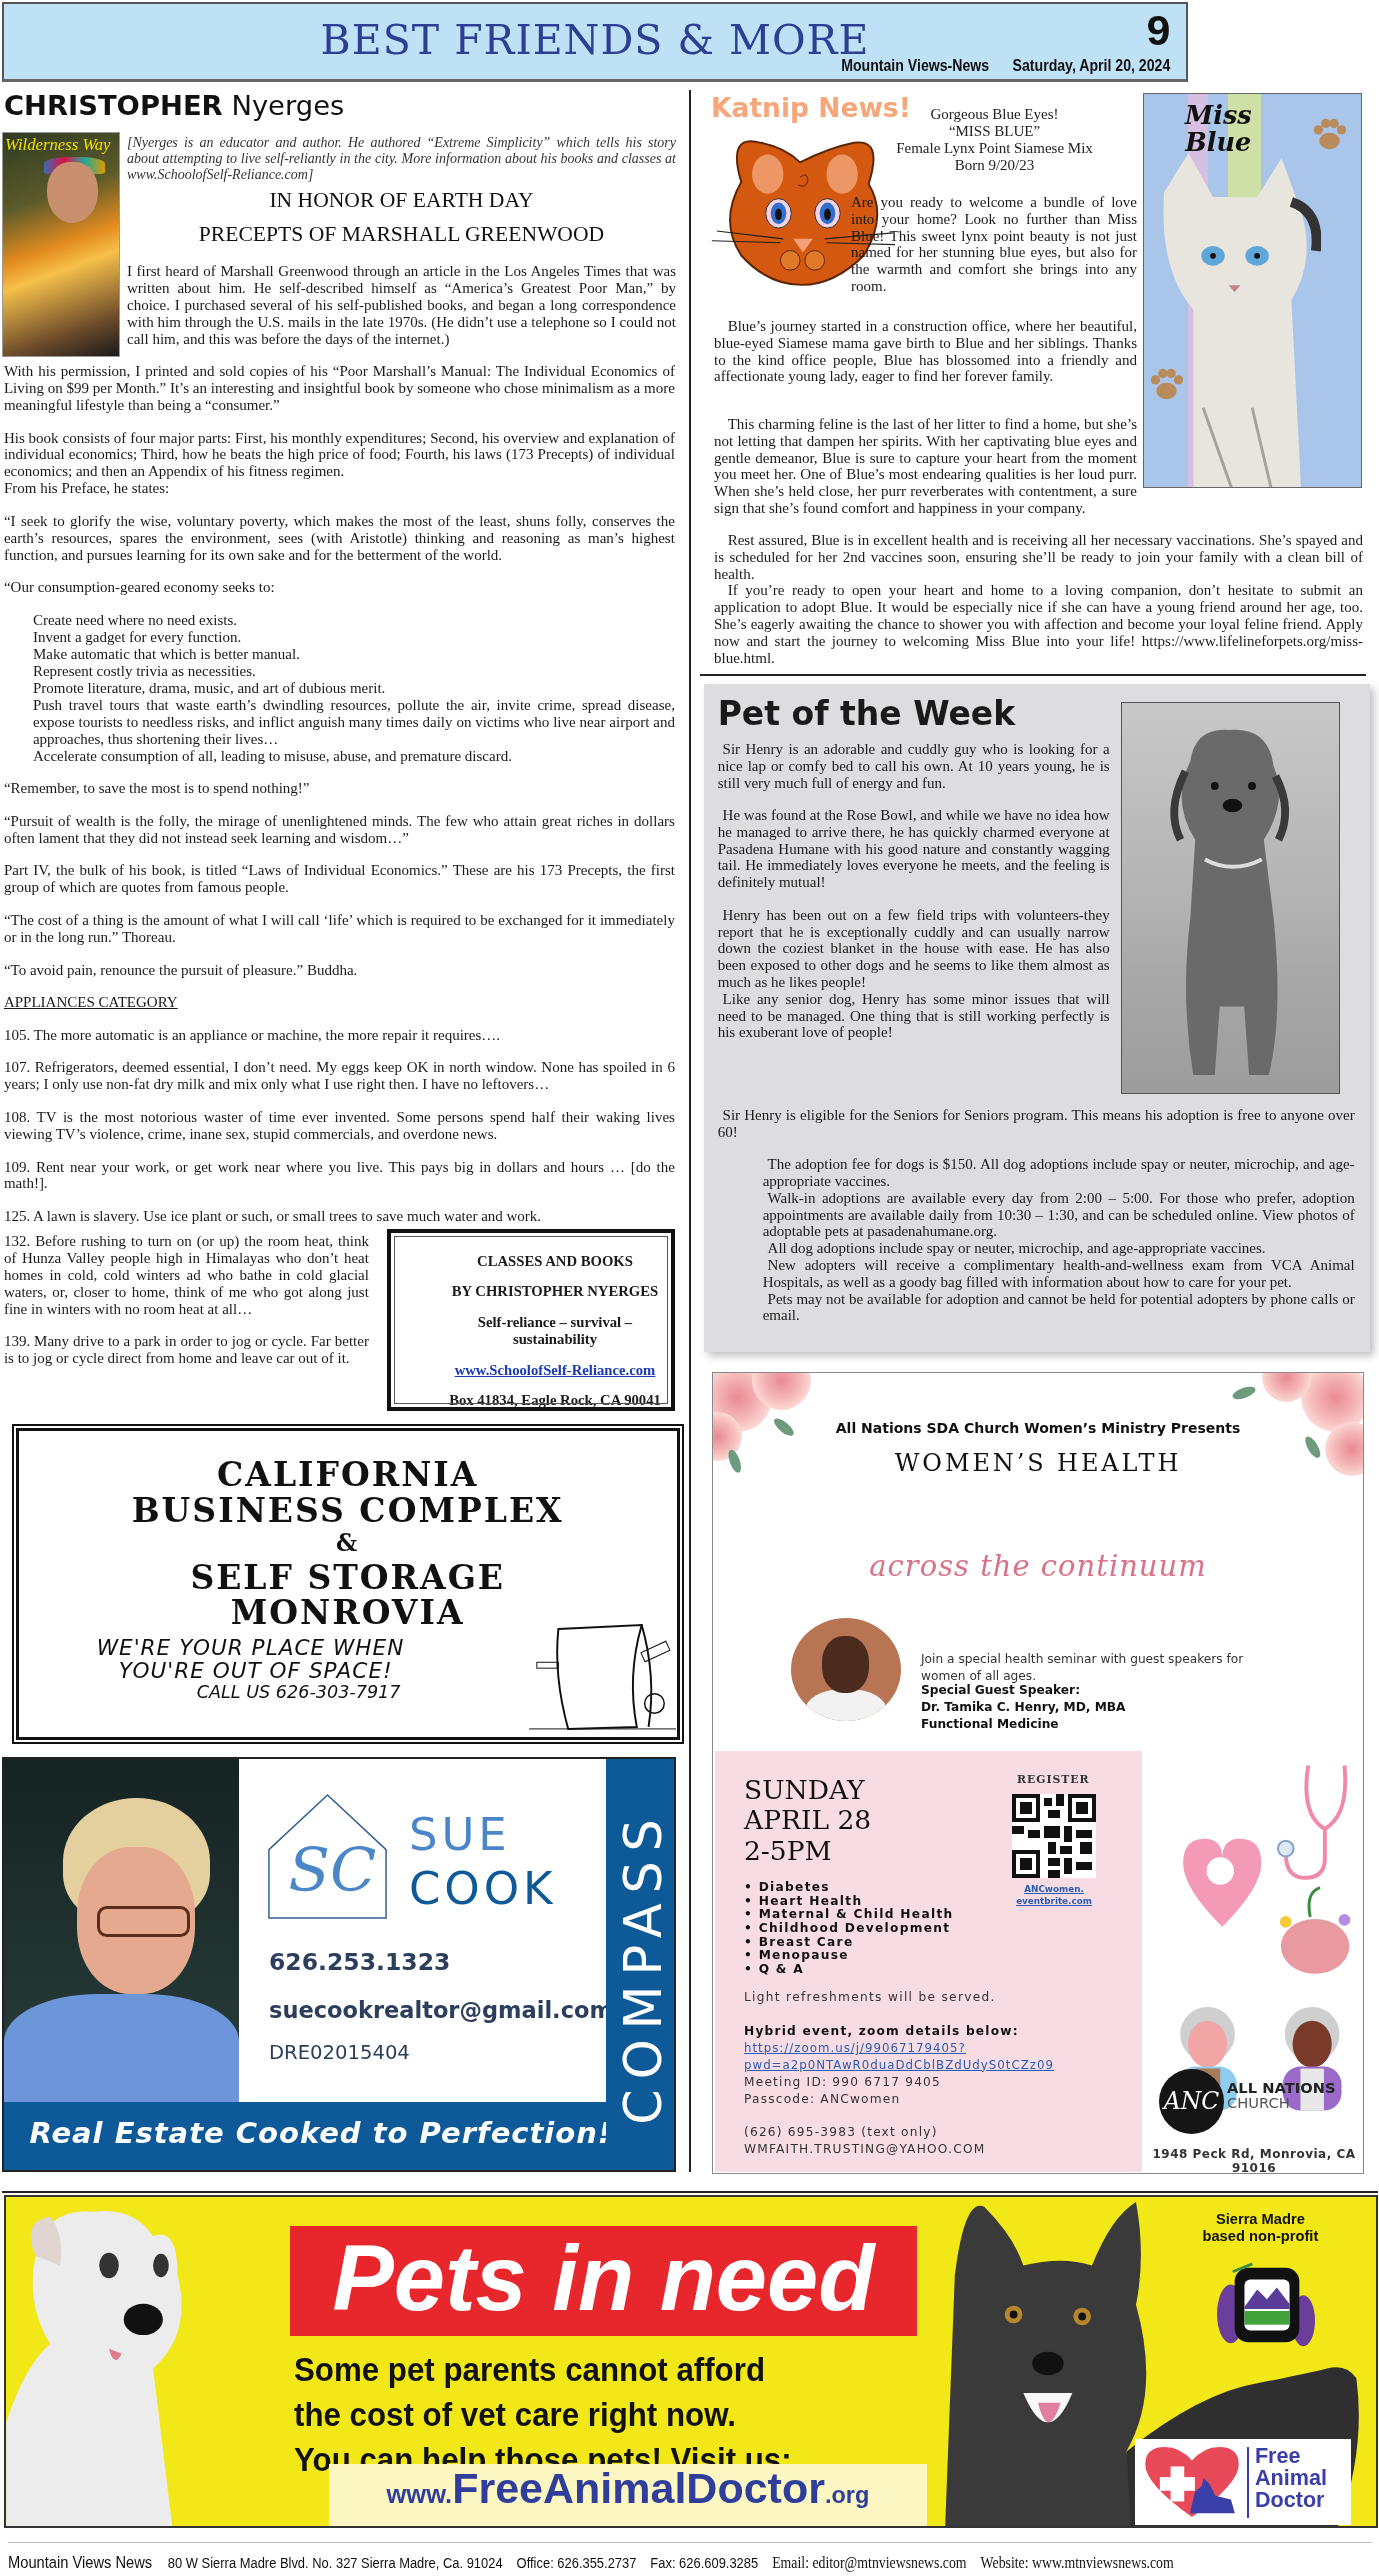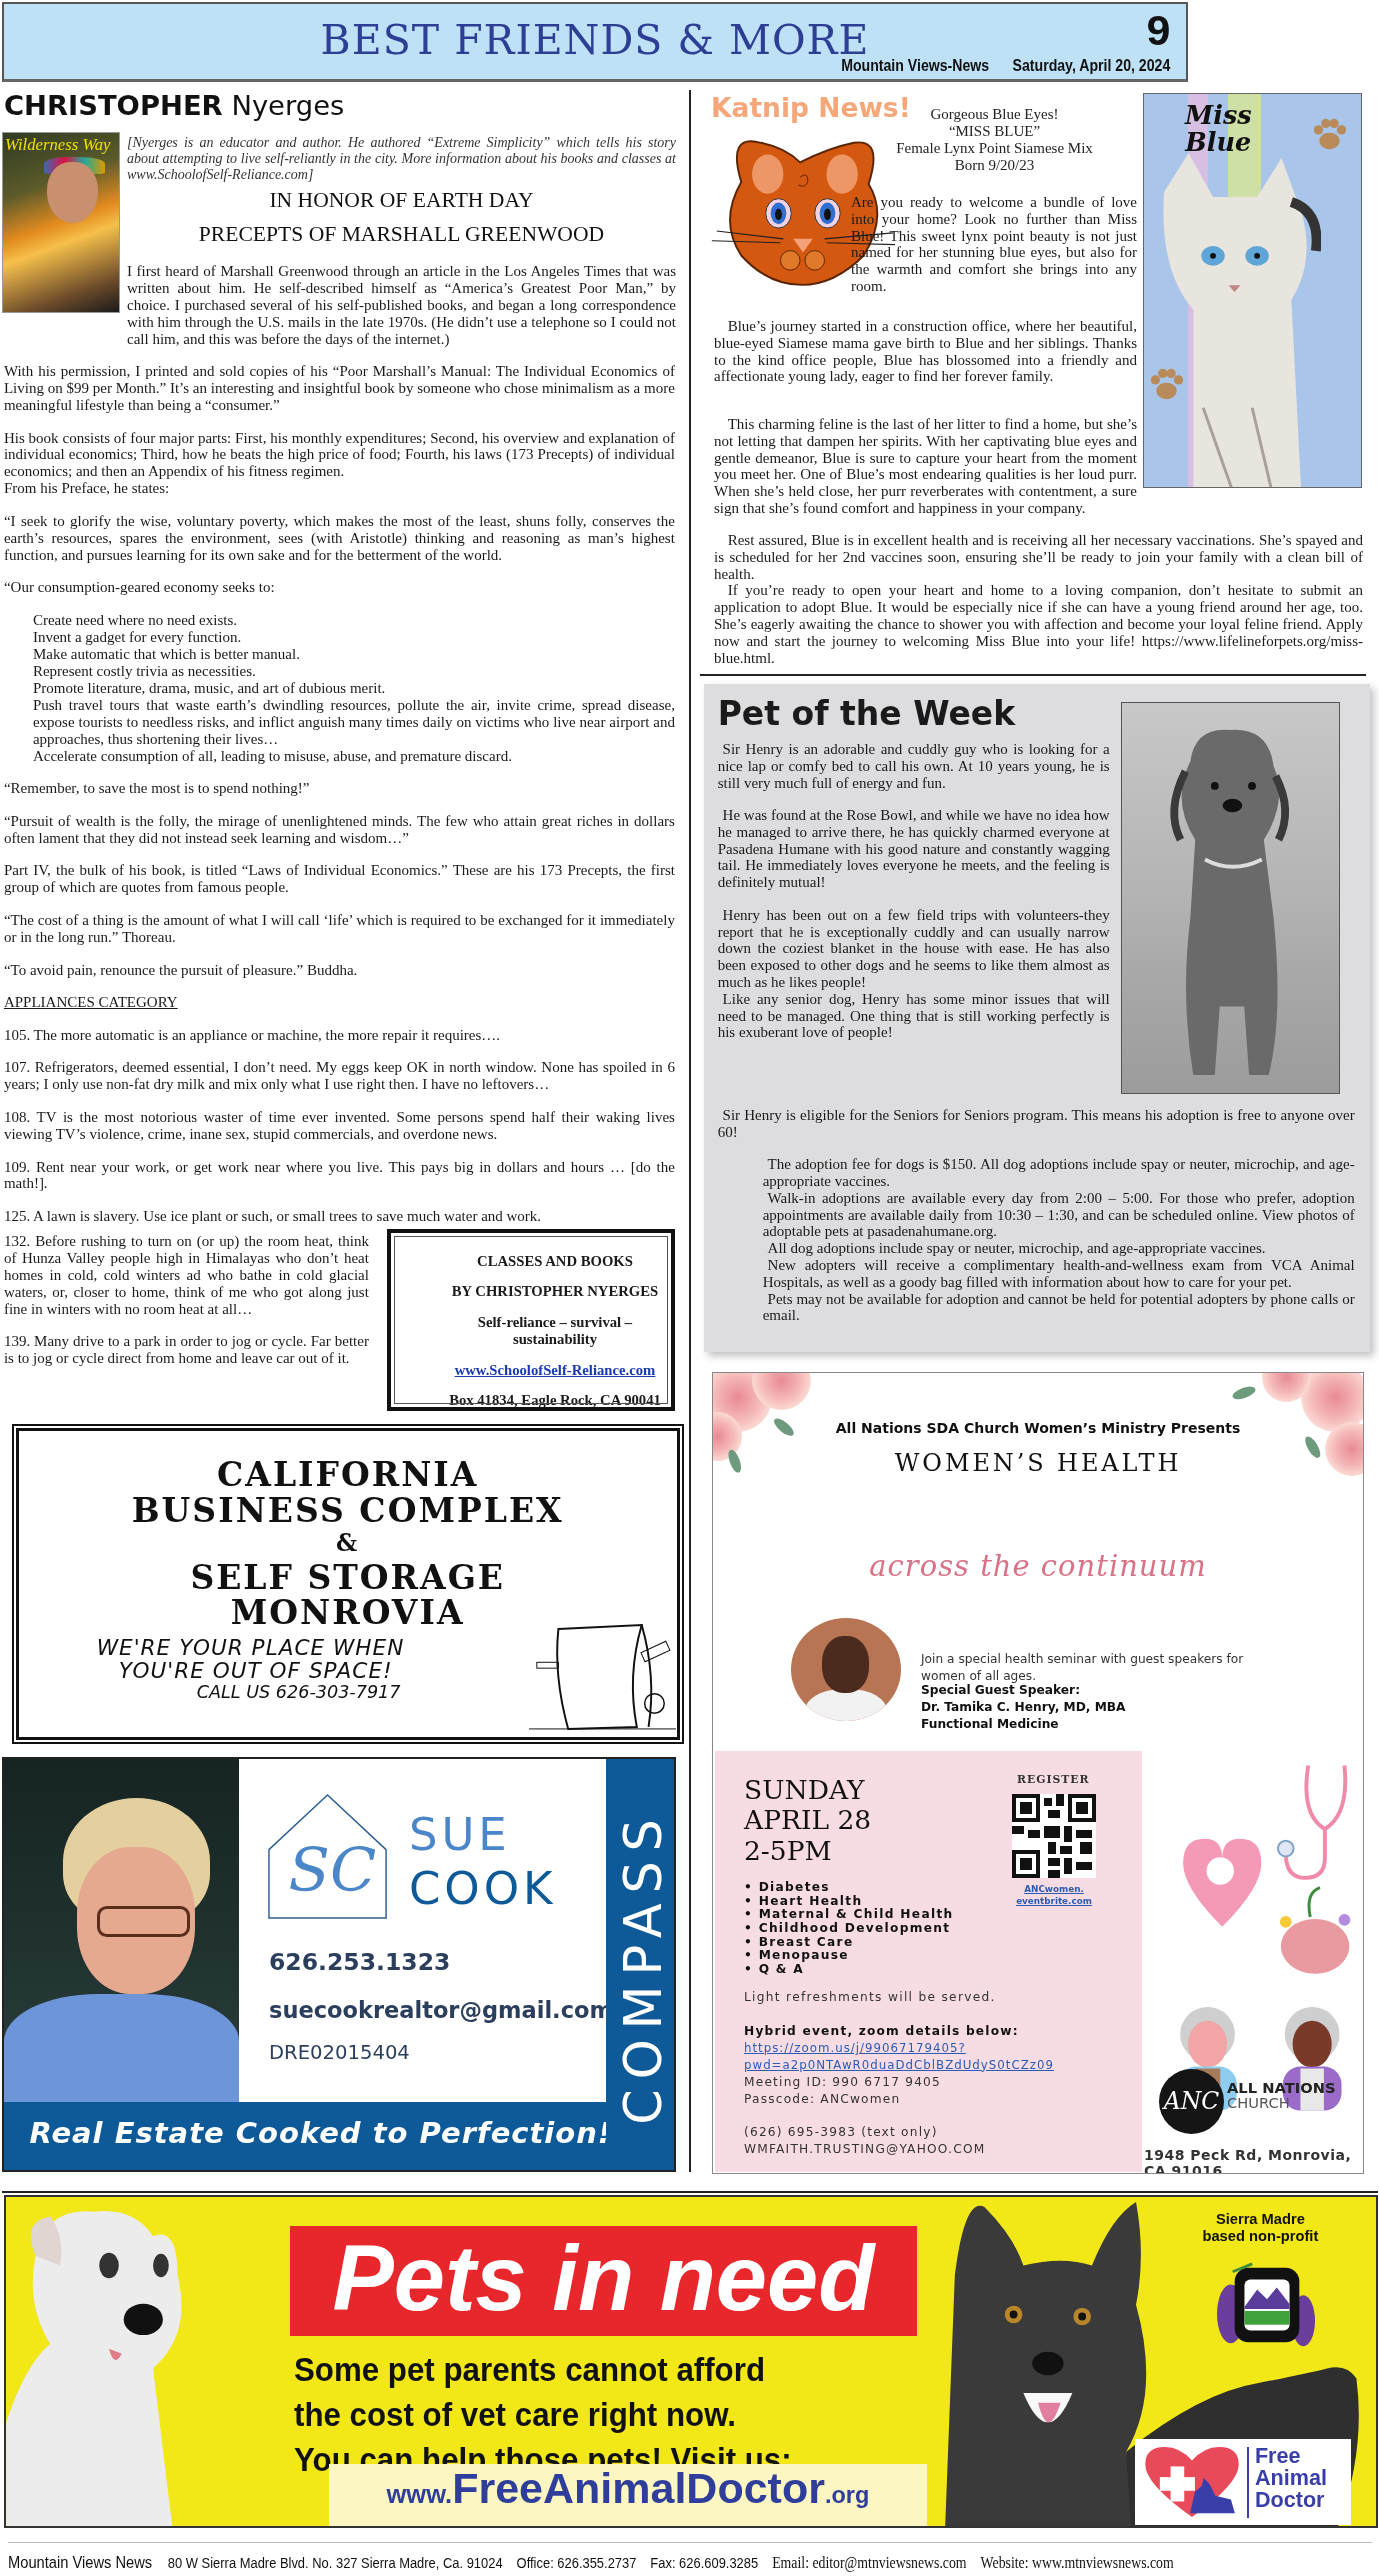--- a/index.html
+++ b/index.html
@@ -12,21 +12,21 @@
   .page-num { position: absolute; right: 15.7px; top: 2px; font-family: "Liberation Sans", sans-serif; font-size: 43px; font-weight: bold; color: #111; }
   .mast-sub { position: absolute; right: 15.7px; bottom: 3.9px; font-family: "Liberation Sans", sans-serif; font-weight: bold; font-size: 15.7px; color: #111; transform: scaleX(0.9); transform-origin: right; }
   .mast-sub span { margin-left: 21.6px; }
 
   
   .col-divider { left: 689px; top: 90px; width: 2px; height: 2082px; background: #222; }
 
   
   .author-head { left: 3.9px; top: 90px; font-family: "DejaVu Sans", sans-serif; font-size: 27.4px; color: #111; }
   .author-head b { font-weight: bold; }
-  .author-photo { left: 2px; top: 132px; width: 118px; height: 181px; background: linear-gradient(160deg,#2f3b22 0%,#5b5a2a 30%,#e38b1f 50%,#f6c04a 60%,#6b4a2a 85%,#1a1a1a 100%); border: 1px solid #999; overflow: hidden; }
+  .author-photo { left: 2px; top: 132px; width: 118px; height: 225px; background: linear-gradient(160deg,#2f3b22 0%,#5b5a2a 30%,#e38b1f 50%,#f6c04a 60%,#6b4a2a 85%,#1a1a1a 100%); border: 1px solid #999; overflow: hidden; }
   .author-photo .cover-title { position: absolute; top: 2px; left: 2px; font-family: "Liberation Serif", serif; font-style: italic; font-size: 16.7px; color: #f0e000; white-space: nowrap; }
   .author-photo .face { position: absolute; left: 44px; top: 29px; width: 51px; height: 61px; border-radius: 45% 45% 50% 50%; background: #c99070; }
   .author-photo .band { position: absolute; left: 41px; top: 23.5px; width: 61px; height: 17.6px; border-radius: 40% 40% 10% 10%; background: linear-gradient(90deg,#3b6bb3,#d14,#2a9,#d90); }
   .bio { left: 127px; top: 135px; width: 549px; font-style: italic; font-size: 14px; line-height: 1.15; text-align: justify; color: #333; }
   .art-heading { left: 127px; width: 549px; text-align: center; font-size: 21.6px; color: #111; }
   .body-text { font-size: 15px; line-height: 1.13; text-align: justify; color: #1a1a1a; }
   .body-text p { margin-bottom: 15.7px; }
   .body-text p.tight { margin-bottom: 0; }
   .indent-list { padding-left: 29px; margin-bottom: 15.7px; }
   .indent-list div { text-align: justify; }
@@ -110,21 +110,21 @@
   .wh-topics { position: absolute; left: 31px; top: 508px; font-family: "DejaVu Sans", sans-serif; font-weight: bold; font-size: 12.2px; line-height: 1.12; letter-spacing: 1.3px; color: #111; }
   .wh-refresh { position: absolute; left: 31px; top: 617px; font-family: "DejaVu Sans", sans-serif; font-size: 12.2px; letter-spacing: 1.3px; color: #333; }
   .wh-hybrid { position: absolute; left: 31px; top: 651px; font-family: "DejaVu Sans", sans-serif; font-weight: bold; font-size: 12.2px; letter-spacing: 1.2px; color: #111; }
   .wh-zoom { position: absolute; left: 31px; top: 667px; font-family: "DejaVu Sans", sans-serif; font-size: 11.8px; line-height: 1.4; letter-spacing: 1px; color: #2a5bb5; text-decoration: underline; }
   .wh-meeting { position: absolute; left: 31px; top: 701px; font-family: "DejaVu Sans", sans-serif; font-size: 12.2px; line-height: 1.4; letter-spacing: 1.2px; color: #333; }
   .wh-contact { position: absolute; left: 31px; top: 751px; font-family: "DejaVu Sans", sans-serif; font-size: 12.2px; line-height: 1.4; letter-spacing: 1.2px; color: #333; }
   .wh-icons { position: absolute; left: 431px; top: 382px; width: 220px; height: 412px; }
   .anc-logo { position: absolute; left: 446px; top: 696px; width: 65px; height: 65px; border-radius: 50%; background: #151515; color: #fff; font-family: "DejaVu Serif", serif; font-style: italic; font-size: 23.5px; text-align: center; line-height: 65px; }
   .anc-name { position: absolute; left: 514px; top: 707px; font-family: "DejaVu Sans", sans-serif; font-weight: bold; font-size: 14.7px; line-height: 1.05; color: #222; }
   .anc-name span { display: block; font-weight: normal; color: #555; }
-  .anc-addr { position: absolute; left: 431px; top: 774px; width: 220px; font-family: "DejaVu Sans", sans-serif; font-weight: bold; font-size: 14px; letter-spacing: 0.5px; color: #333; }
+  .anc-addr { position: absolute; left: 431px; top: 774px; width: 220px; text-align: center; font-family: "DejaVu Sans", sans-serif; font-weight: bold; font-size: 12px; letter-spacing: 0.5px; color: #333; }
 
   
   .top-rule { left: 2px; top: 2191px; width: 1376px; height: 2px; background: #222; }
   .pets-ad { left: 3.9px; top: 2195px; width: 1374px; height: 333px; background: #f2e818; border: 2px solid #333; overflow: hidden; }
   .pets-dog1 { position: absolute; left: 0; top: 0; width: 255px; height: 333px; }
   .pets-dog2 { position: absolute; left: 939px; top: 0; width: 431px; height: 333px; }
   .pets-banner { position: absolute; left: 284px; top: 29px; width: 627px; height: 110px; background: #e8272c; }
   .pets-banner span { position: absolute; left: 0; right: 0; top: 2px; text-align: center; font-family: "Liberation Sans", sans-serif; font-style: italic; font-weight: bold; font-size: 92px; color: #fff; line-height: 1.1; }
   .pets-copy { position: absolute; left: 288px; top: 150px; font-family: "Liberation Sans", sans-serif; font-weight: bold; font-size: 34px; line-height: 1.33; color: #111; transform: scaleX(0.92); transform-origin: left; }
   .pets-url { position: absolute; left: 323px; top: 267px; width: 598px; height: 63px; background: #fbf6c2; text-align: center; font-family: "Liberation Sans", sans-serif; font-weight: bold; color: #2f3e9a; }

